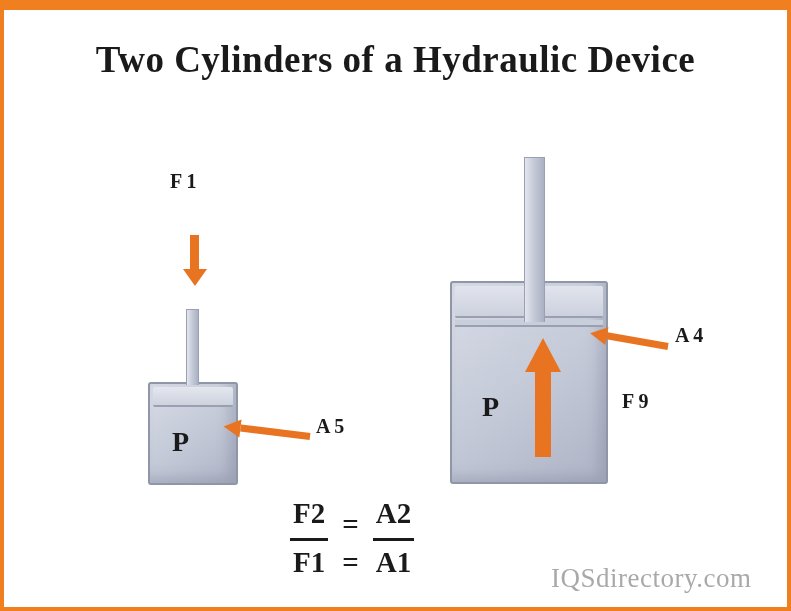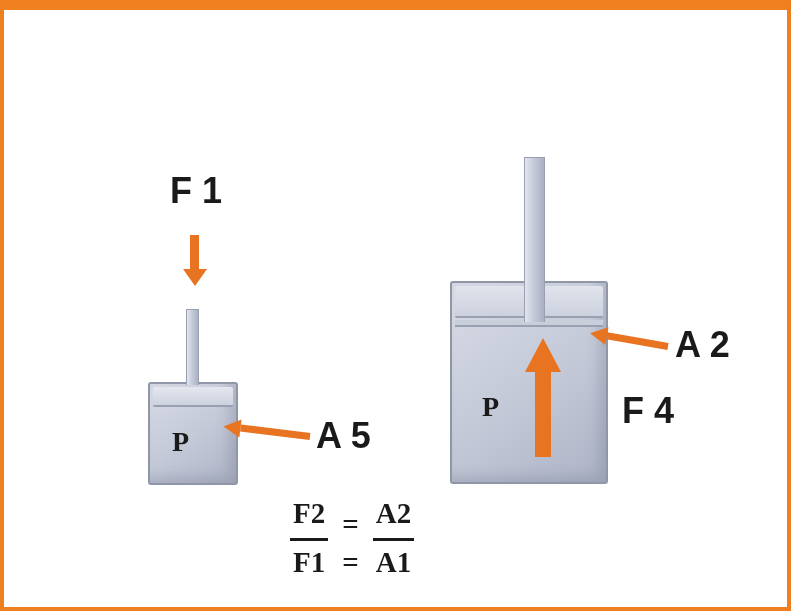--- a/index.html
+++ b/index.html
@@ -23,22 +23,22 @@
   }
   .title{
     position:absolute;top:28px;left:0;width:100%;
     text-align:center;
     font-family:"Liberation Serif",serif;
     font-weight:700;font-size:37px;color:var(--text);
     letter-spacing:0.5px;
   }
   .label{
     position:absolute;
-    font-family:Liberation Sans, sans-serif;
-    font-weight:700;font-size:36px;color:var(--text);
+    font-family:Liberation Serif, serif;
+    font-weight:700;font-size:20px;color:var(--text);
     white-space:nowrap;
   }
   .f1{left:166px;top:160px;}
   .a1{left:312px;top:405px;}
   .f2{left:618px;top:380px;}
   .a2{left:671px;top:314px;}
 
   
   .cyl{
     position:absolute;
@@ -132,45 +132,47 @@
     font-family:"Liberation Serif",serif;
     font-size:27px;color:var(--watermark);
     letter-spacing:0.5px;
   }
 </style>
 </head>
 <body>
 
 <div class="canvas">
 
+  <h1 class="title">Two Cylinders of a Hydraulic Device</h1>
 
   <div class="label f1">F 1</div>
   <div class="arrow-down"></div>
   <div class="rod small-rod"></div>
   <div class="cyl small-cyl">
     <div class="piston-band"></div>
     <div class="p-label">P</div>
   </div>
   <div class="label a1">A 5</div>
   <div class="pointer a1-pointer"></div>
 
   <div class="rod large-rod"></div>
   <div class="cyl large-cyl">
     <div class="cap-band"></div>
     <div class="piston-plate"></div>
     <div class="p-label">P</div>
   </div>
   <div class="arrow-up"></div>
-  <div class="label f2">F 4</div>
-  <div class="label a2">A 2</div>
+  <div class="label f2">F 9</div>
+  <div class="label a2">A 4</div>
   <div class="pointer a2-pointer"></div>
 
   <div class="formula">
     <span class="u">F2</span>
     <span>=</span>
     <span class="u">A2</span>
     <span>F1</span>
     <span>=</span>
     <span>A1</span>
   </div>
 
+  <div class="watermark">IQSdirectory.com</div>
 
 </div>
 
 </body></html>

